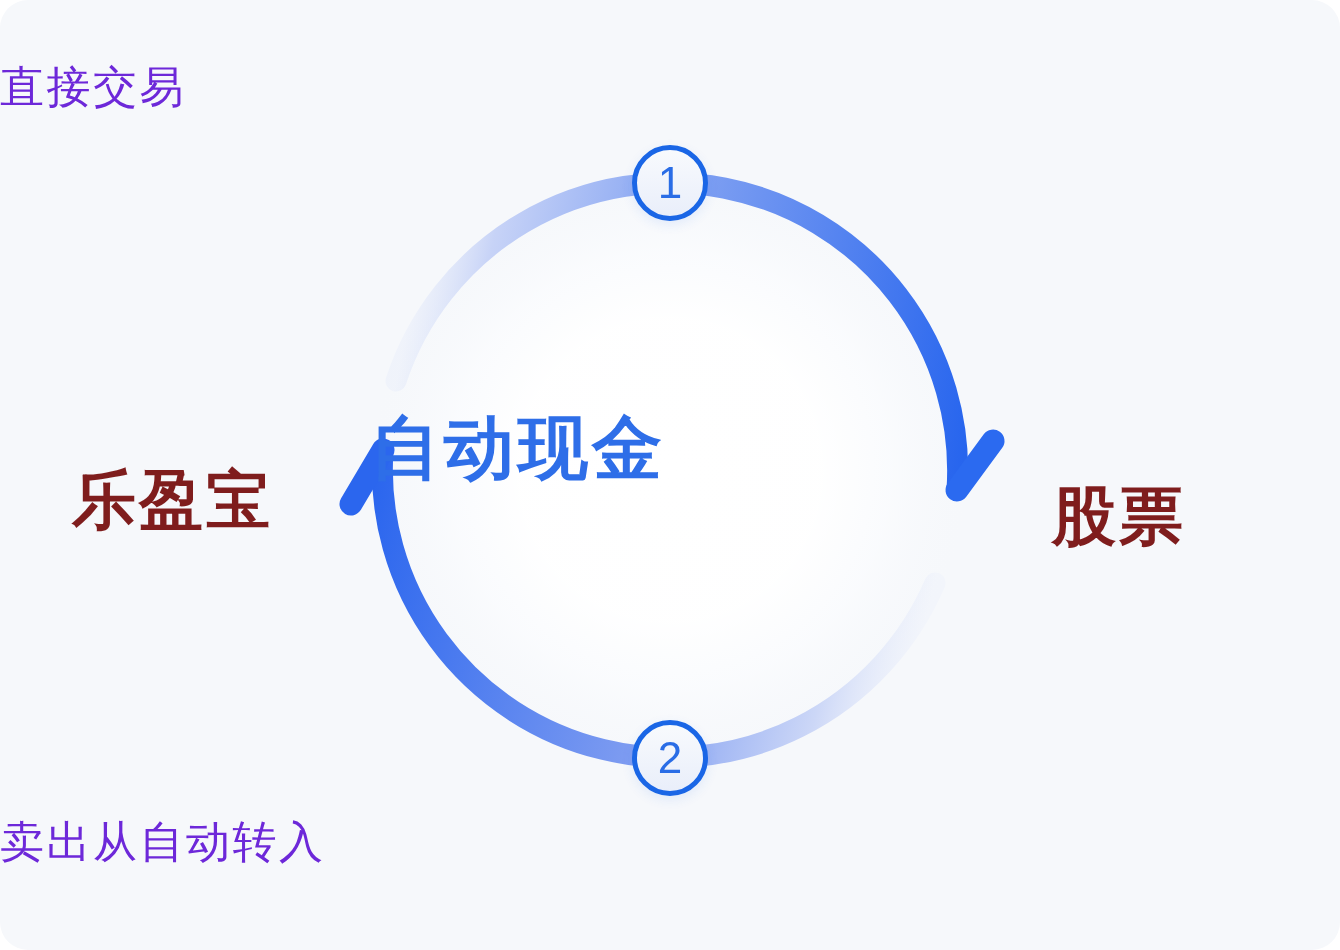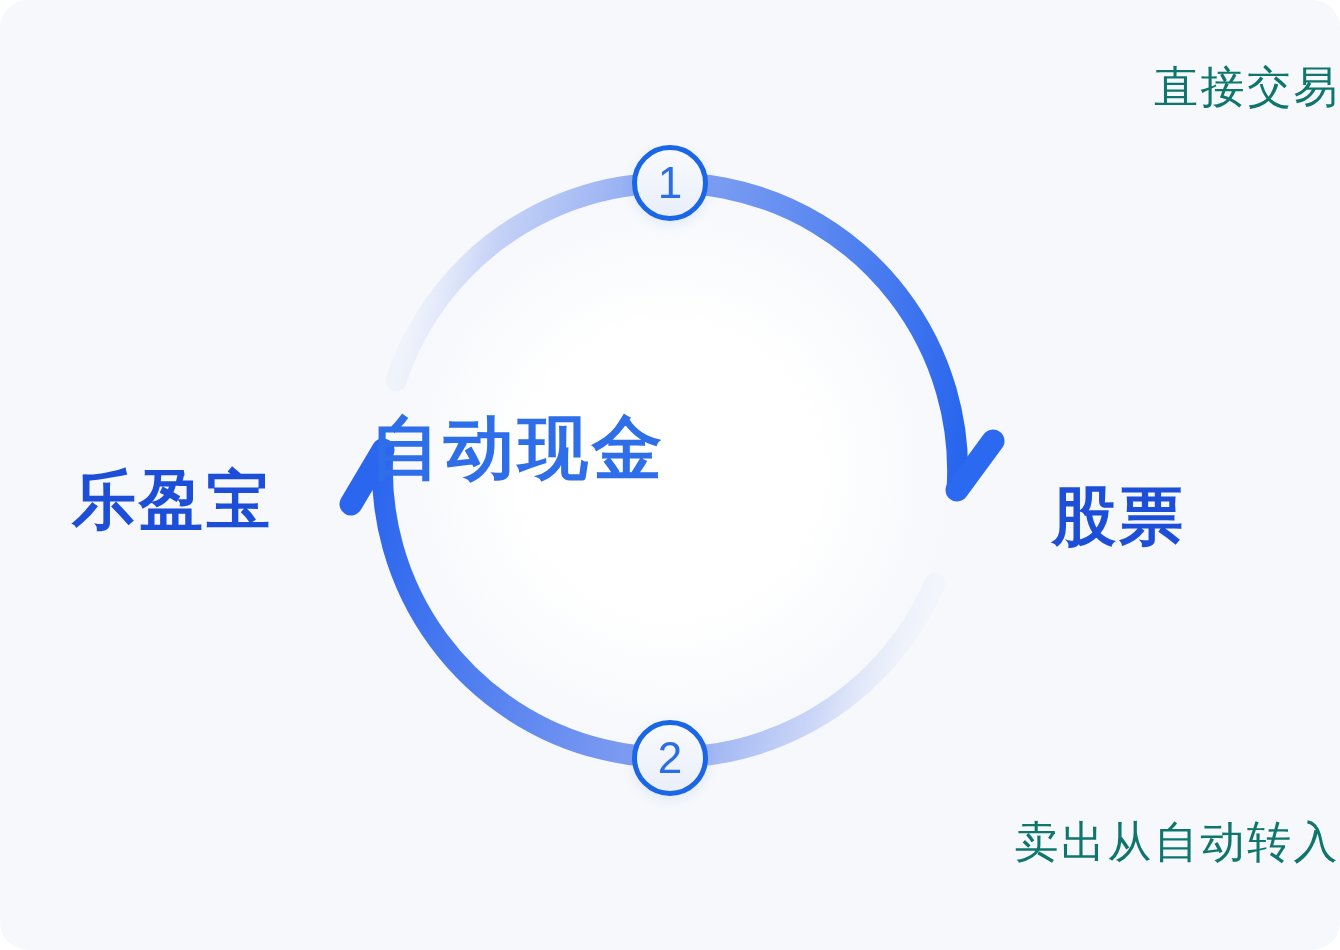--- a/index.html
+++ b/index.html
@@ -20,22 +20,22 @@
     position: absolute;
     left: 0;
     top: 0;
     width: 1340px;
     height: 950px;
   }
   .caption {
     position: absolute;
     left: 0;
     width: 100%;
-    text-align: right;
-    color: #0f766e;
+    text-align: left;
+    color: #6d28d9;
     font-size: 44px;
     font-weight: 500;
     letter-spacing: 2.5px;
     line-height: 60px;
   }
   .caption.top { top: 57px; }
   .caption.bottom { top: 812px; }
   .badge {
     position: absolute;
     width: 66px;
@@ -61,21 +61,21 @@
     width: 600px;
     text-align: left;
     color: #2e6ee8;
     font-size: 70px;
     font-weight: 700;
     line-height: 100px;
     letter-spacing: 4px;
   }
   .node {
     position: absolute;
-    color: #1d4ed8;
+    color: #7f1d1d;
     font-size: 64px;
     font-weight: 700;
     letter-spacing: 3px;
     white-space: nowrap;
     line-height: 76px;
   }
   .node.left  { left: 72px;   top: 462px; }
   .node.right { left: 1052px; top: 478px; }
 </style>
 </head>

